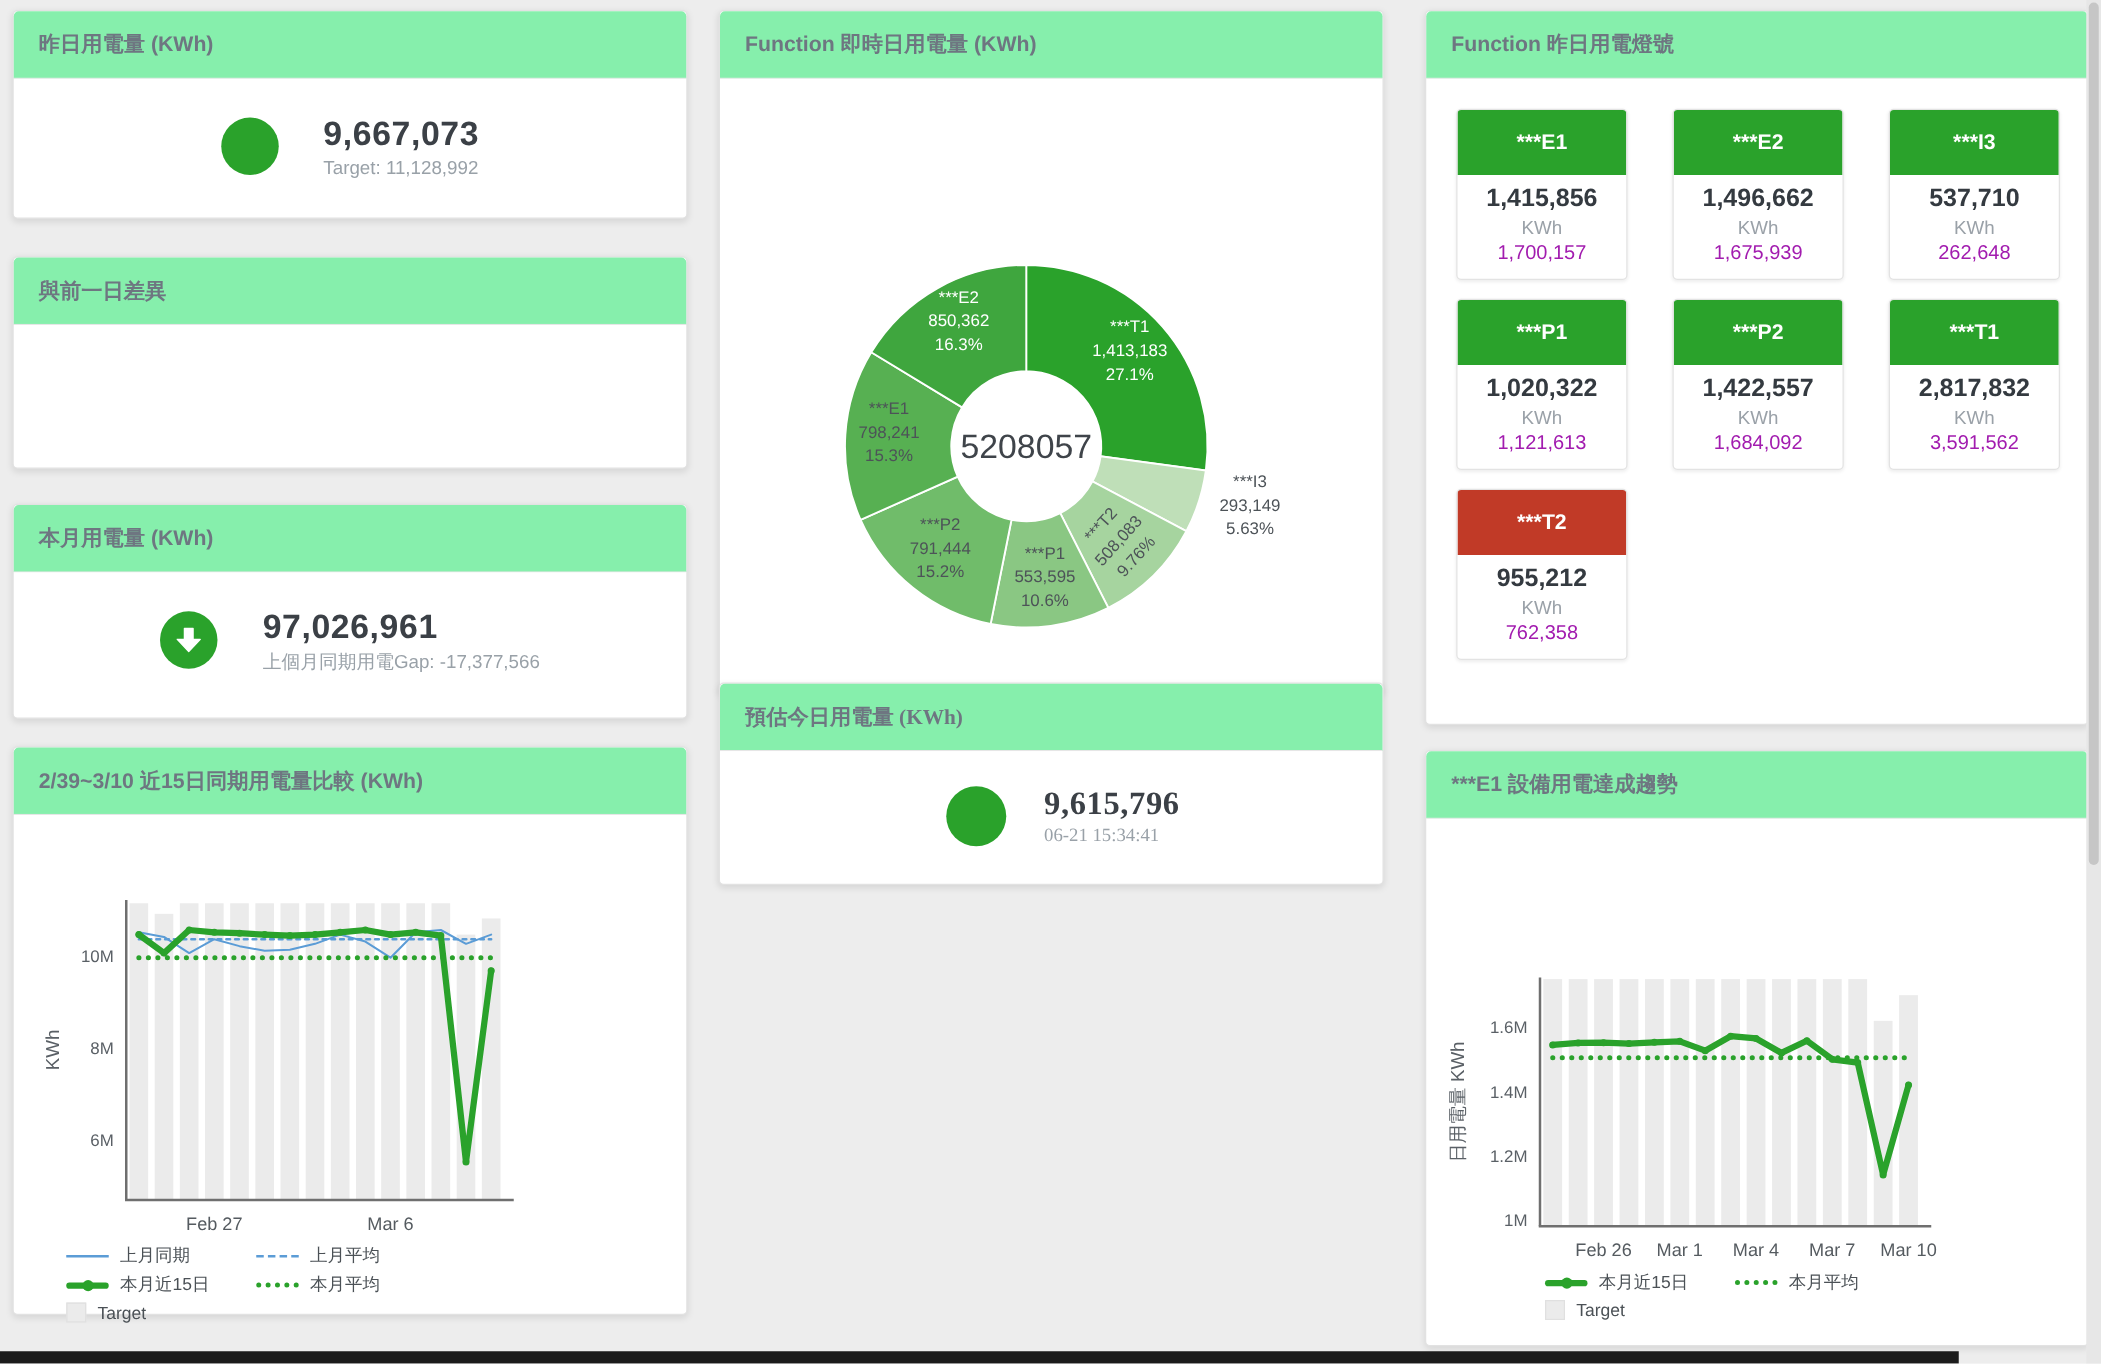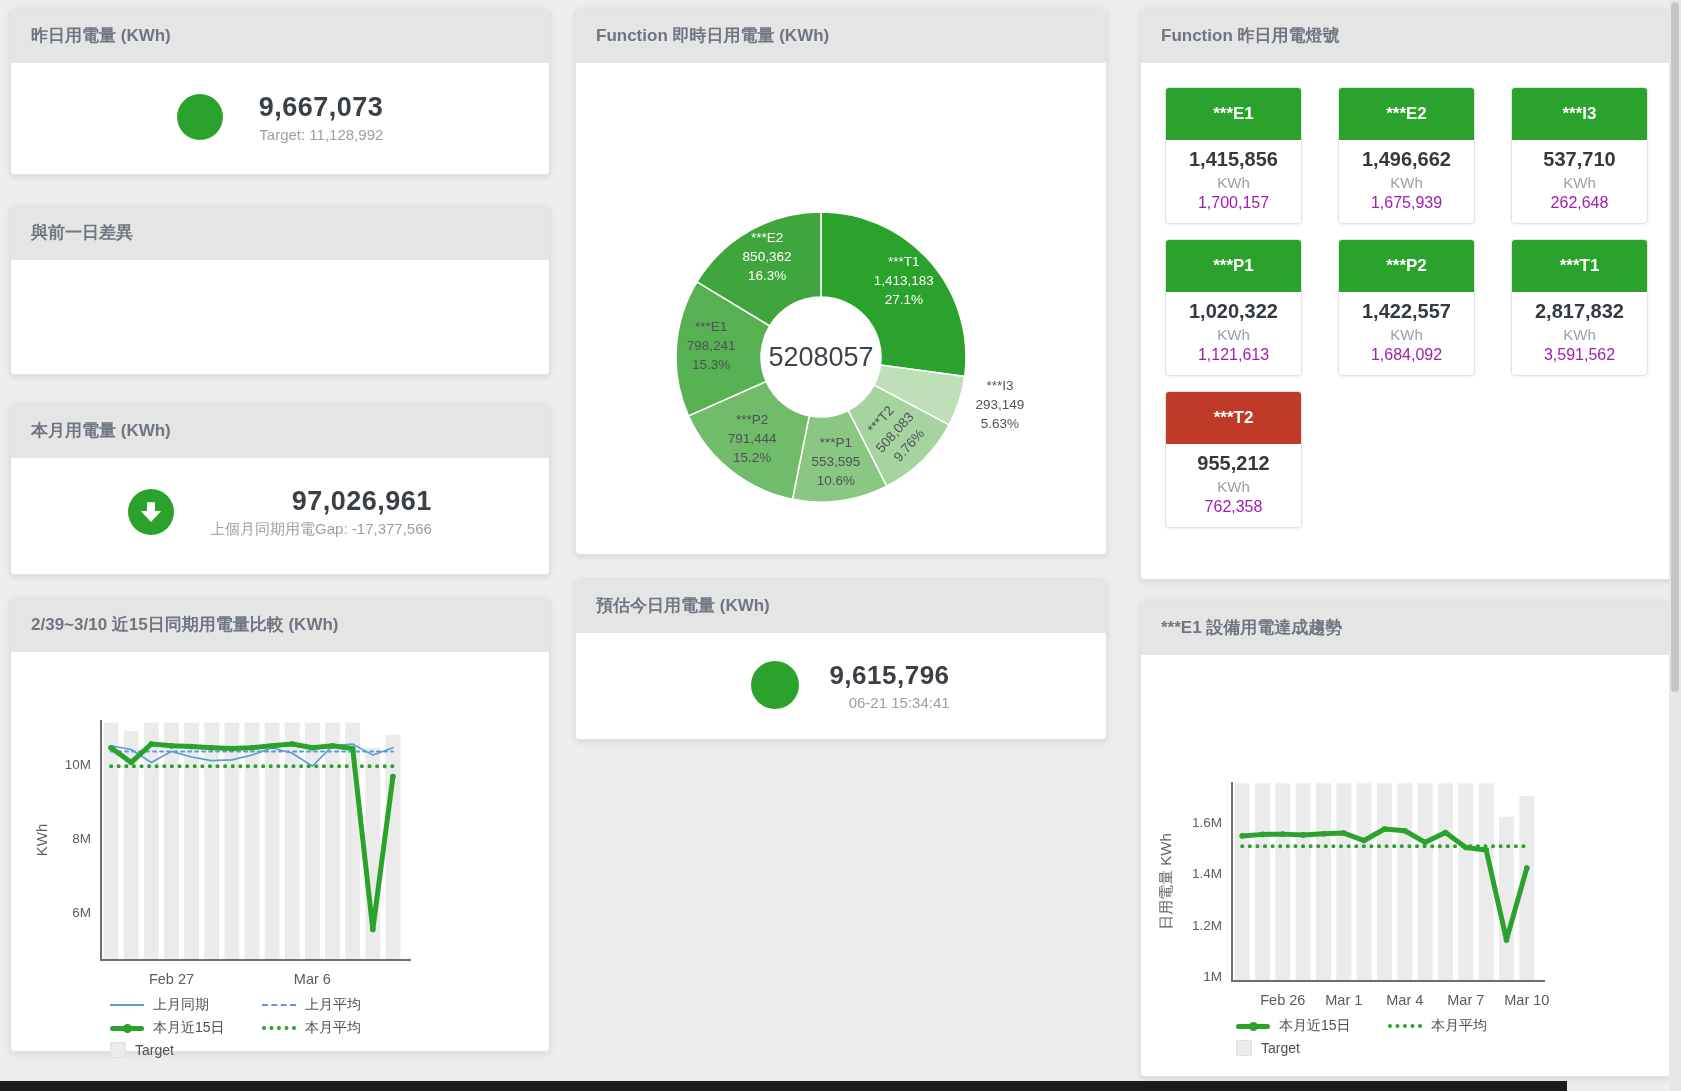--- a/index.html
+++ b/index.html
@@ -1,26 +1,26 @@
 <!DOCTYPE html>
 <html><head>
 <meta charset="utf-8">
 <style>
   html,body{margin:0;padding:0;}
   body{font-family:"Liberation Sans","DejaVu Sans",sans-serif;}
   #app{position:relative;width:1681px;height:1091px;background:#ededed;overflow:hidden;}
   .card{position:absolute;background:#fff;border:1px solid #e2e2e2;border-radius:4px;
         box-shadow:0 2px 6px rgba(0,0,0,.10);}
-  .card-head{padding:15px 20px;border-bottom:1px solid #e6e6e6;background:#e5e5e5;
+  .card-head{padding:15px 20px;border-bottom:1px solid #e6e6e6;background:#86efac;
              border-radius:4px 4px 0 0;font-size:17px;font-weight:bold;color:#6e7681;}
   .card-body{position:relative;}
   
   .stat-body{display:flex;align-items:center;justify-content:center;gap:36px;height:108px;}
   .stat-icon{width:46px;height:46px;border-radius:50%;display:flex;align-items:center;justify-content:center;flex:0 0 auto;}
-  .stat-text{text-align:right;}
+  .stat-text{text-align:left;}
   .stat-value{font-size:27px;font-weight:bold;color:#3b4046;letter-spacing:.5px;}
   .stat-sub{font-size:15px;color:#99a1a8;margin-top:3px;}
   
   .tiles-grid{display:grid;grid-template-columns:repeat(3,137px);gap:15px 36px;padding:24px 20px 0 24px;}
   .tile{border:1px solid #e3e3e3;border-radius:4px;overflow:hidden;text-align:center;background:#fff;
         box-shadow:0 1px 3px rgba(0,0,0,.07);}
   .tile-head{height:52px;line-height:52px;color:#fff;font-weight:bold;font-size:17px;}
   .tile-value{font-size:20px;font-weight:bold;color:#343a40;margin-top:8px;}
   .tile-unit{font-size:15px;color:#9aa1a8;margin-top:3px;}
   .tile-target{font-size:16px;color:#a21caf;margin:3px 0 11px;}
@@ -116,21 +116,21 @@
           <circle cx="241" cy="87.69230769230771" r="2.8" fill="#2aa22b"></circle>
           <circle cx="261.1333333333333" cy="85.84615384615384" r="2.8" fill="#2aa22b"></circle>
           <circle cx="281.26666666666665" cy="84" r="2.8" fill="#2aa22b"></circle>
           <circle cx="301.4" cy="87.69230769230771" r="2.8" fill="#2aa22b"></circle>
           <circle cx="321.5333333333333" cy="85.84615384615384" r="2.8" fill="#2aa22b"></circle>
           <circle cx="341.66666666666663" cy="88.43076923076924" r="2.8" fill="#2aa22b"></circle>
           <circle cx="361.8" cy="269.56892307692306" r="2.8" fill="#2aa22b"></circle>
           <circle cx="381.93333333333334" cy="116.60038153846153" r="2.8" fill="#2aa22b"></circle>
           <polyline points="100.06666666666666,106.15384615384616 381.93333333333334,106.15384615384616" fill="none" stroke="#2aa22b" stroke-width="4" stroke-linecap="round" stroke-linejoin="round" stroke-dasharray="0.1 7.5"></polyline>
         </svg>
-      <div class="legend" id="compare-legend" style="padding-left:99px;">
+      <div class="legend" id="compare-legend" style="padding-left:42px;">
           <div class="leg-row">
             <span class="leg-item">
               <span class="sw sw-line" style="border-color: rgb(91, 156, 214);"></span>
               <span>上月同期</span>
             </span>
             <span class="leg-item">
               <span class="sw sw-dash" style="border-color: rgb(91, 156, 214);"></span>
               <span>上月平均</span>
             </span>
           </div>
@@ -200,21 +200,21 @@
           <g transform="translate(191.01719686877817 198.15712355059588)">
             <text x="0" y="-19" text-anchor="middle" fill="#ffffff" font-size="13.5">***E2</text>
             <text x="0" y="0" text-anchor="middle" fill="#ffffff" font-size="13.5">850,362</text>
             <text x="0" y="19" text-anchor="middle" fill="#ffffff" font-size="13.5">16.3%</text>
           </g>
           <text x="245" y="303" text-anchor="middle" fill="#3f444a" font-size="27">5208057</text>
         </svg>
     </div>
   </div>
 
-  <div class="card" style="left:575px;top:578px;width:530px;height:160px;">
+  <div class="card" style="left:575px;top:546px;width:530px;height:160px;font-family:Liberation Serif, serif;">
     <div class="card-head">預估今日用電量 (KWh)</div>
     <div class="card-body stat-body" style="height:104px;gap:30px;margin-left:19px;">
       <span class="stat-icon" style="width: 48px; height: 48px; background: rgb(42, 162, 43);"></span>
       <span class="stat-text">
         <div class="stat-value" style="font-size:26px;">9,615,796</div>
         <div class="stat-sub">06-21 15:34:41</div>
       </span>
     </div>
   </div>
 

